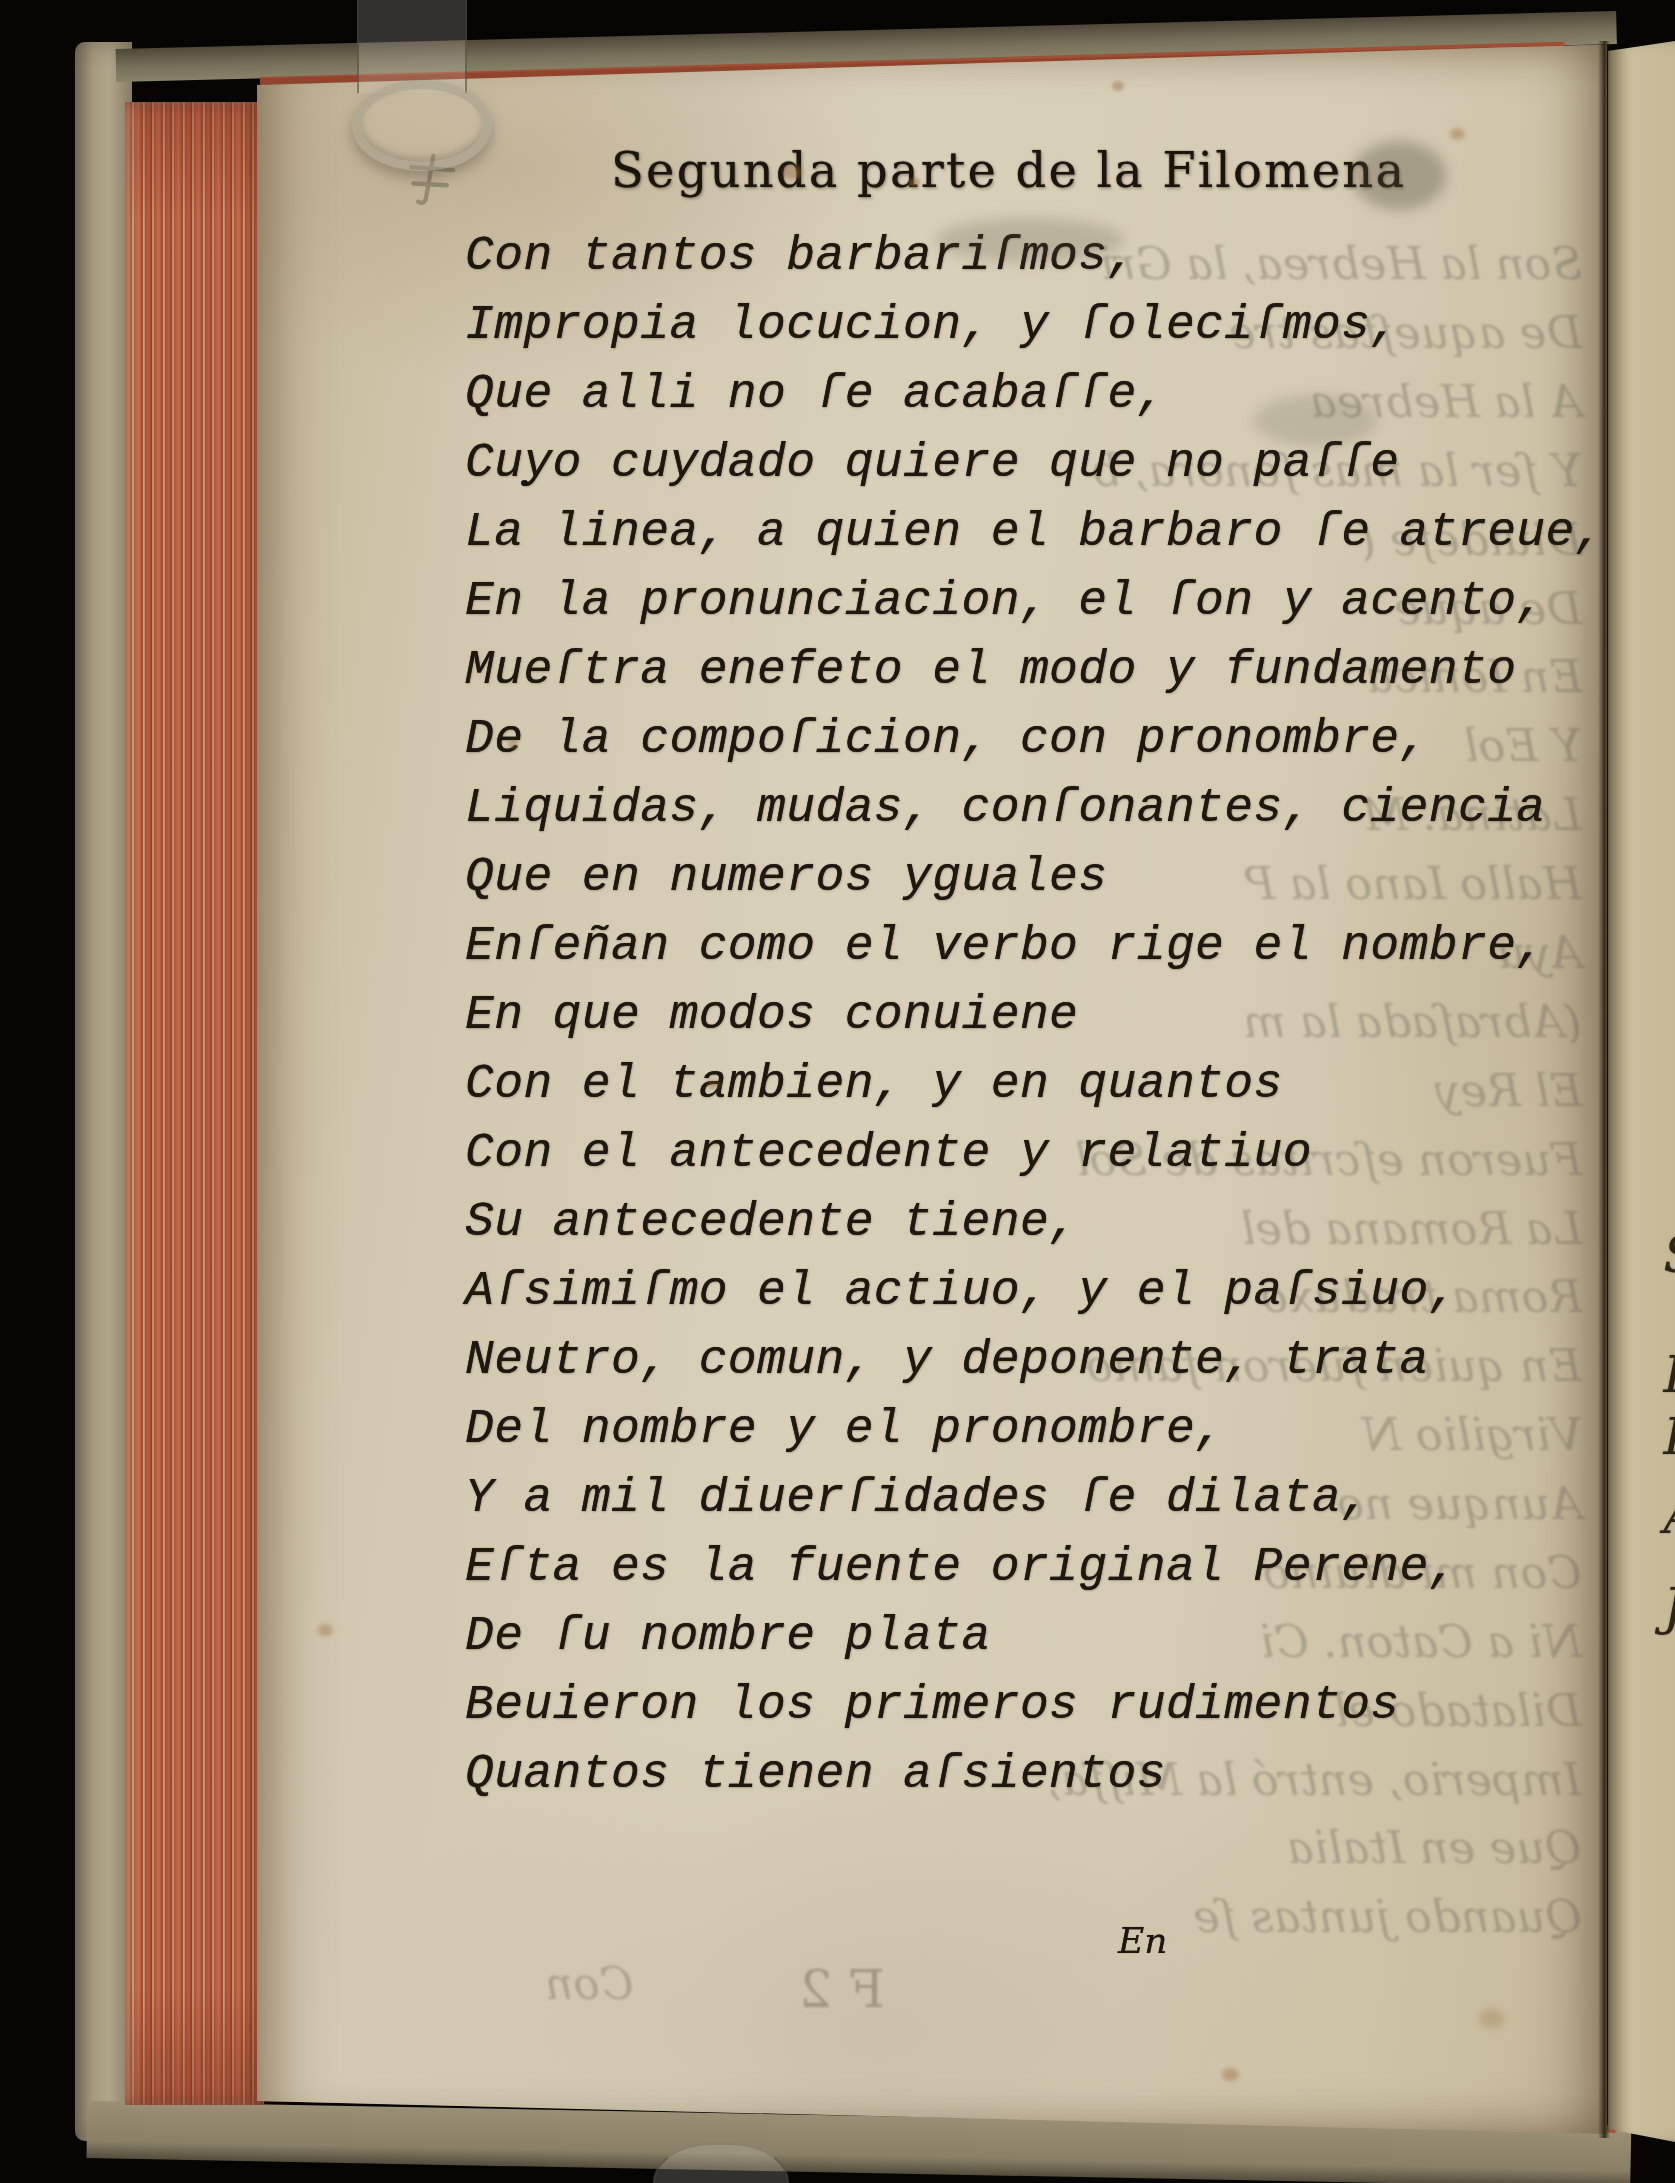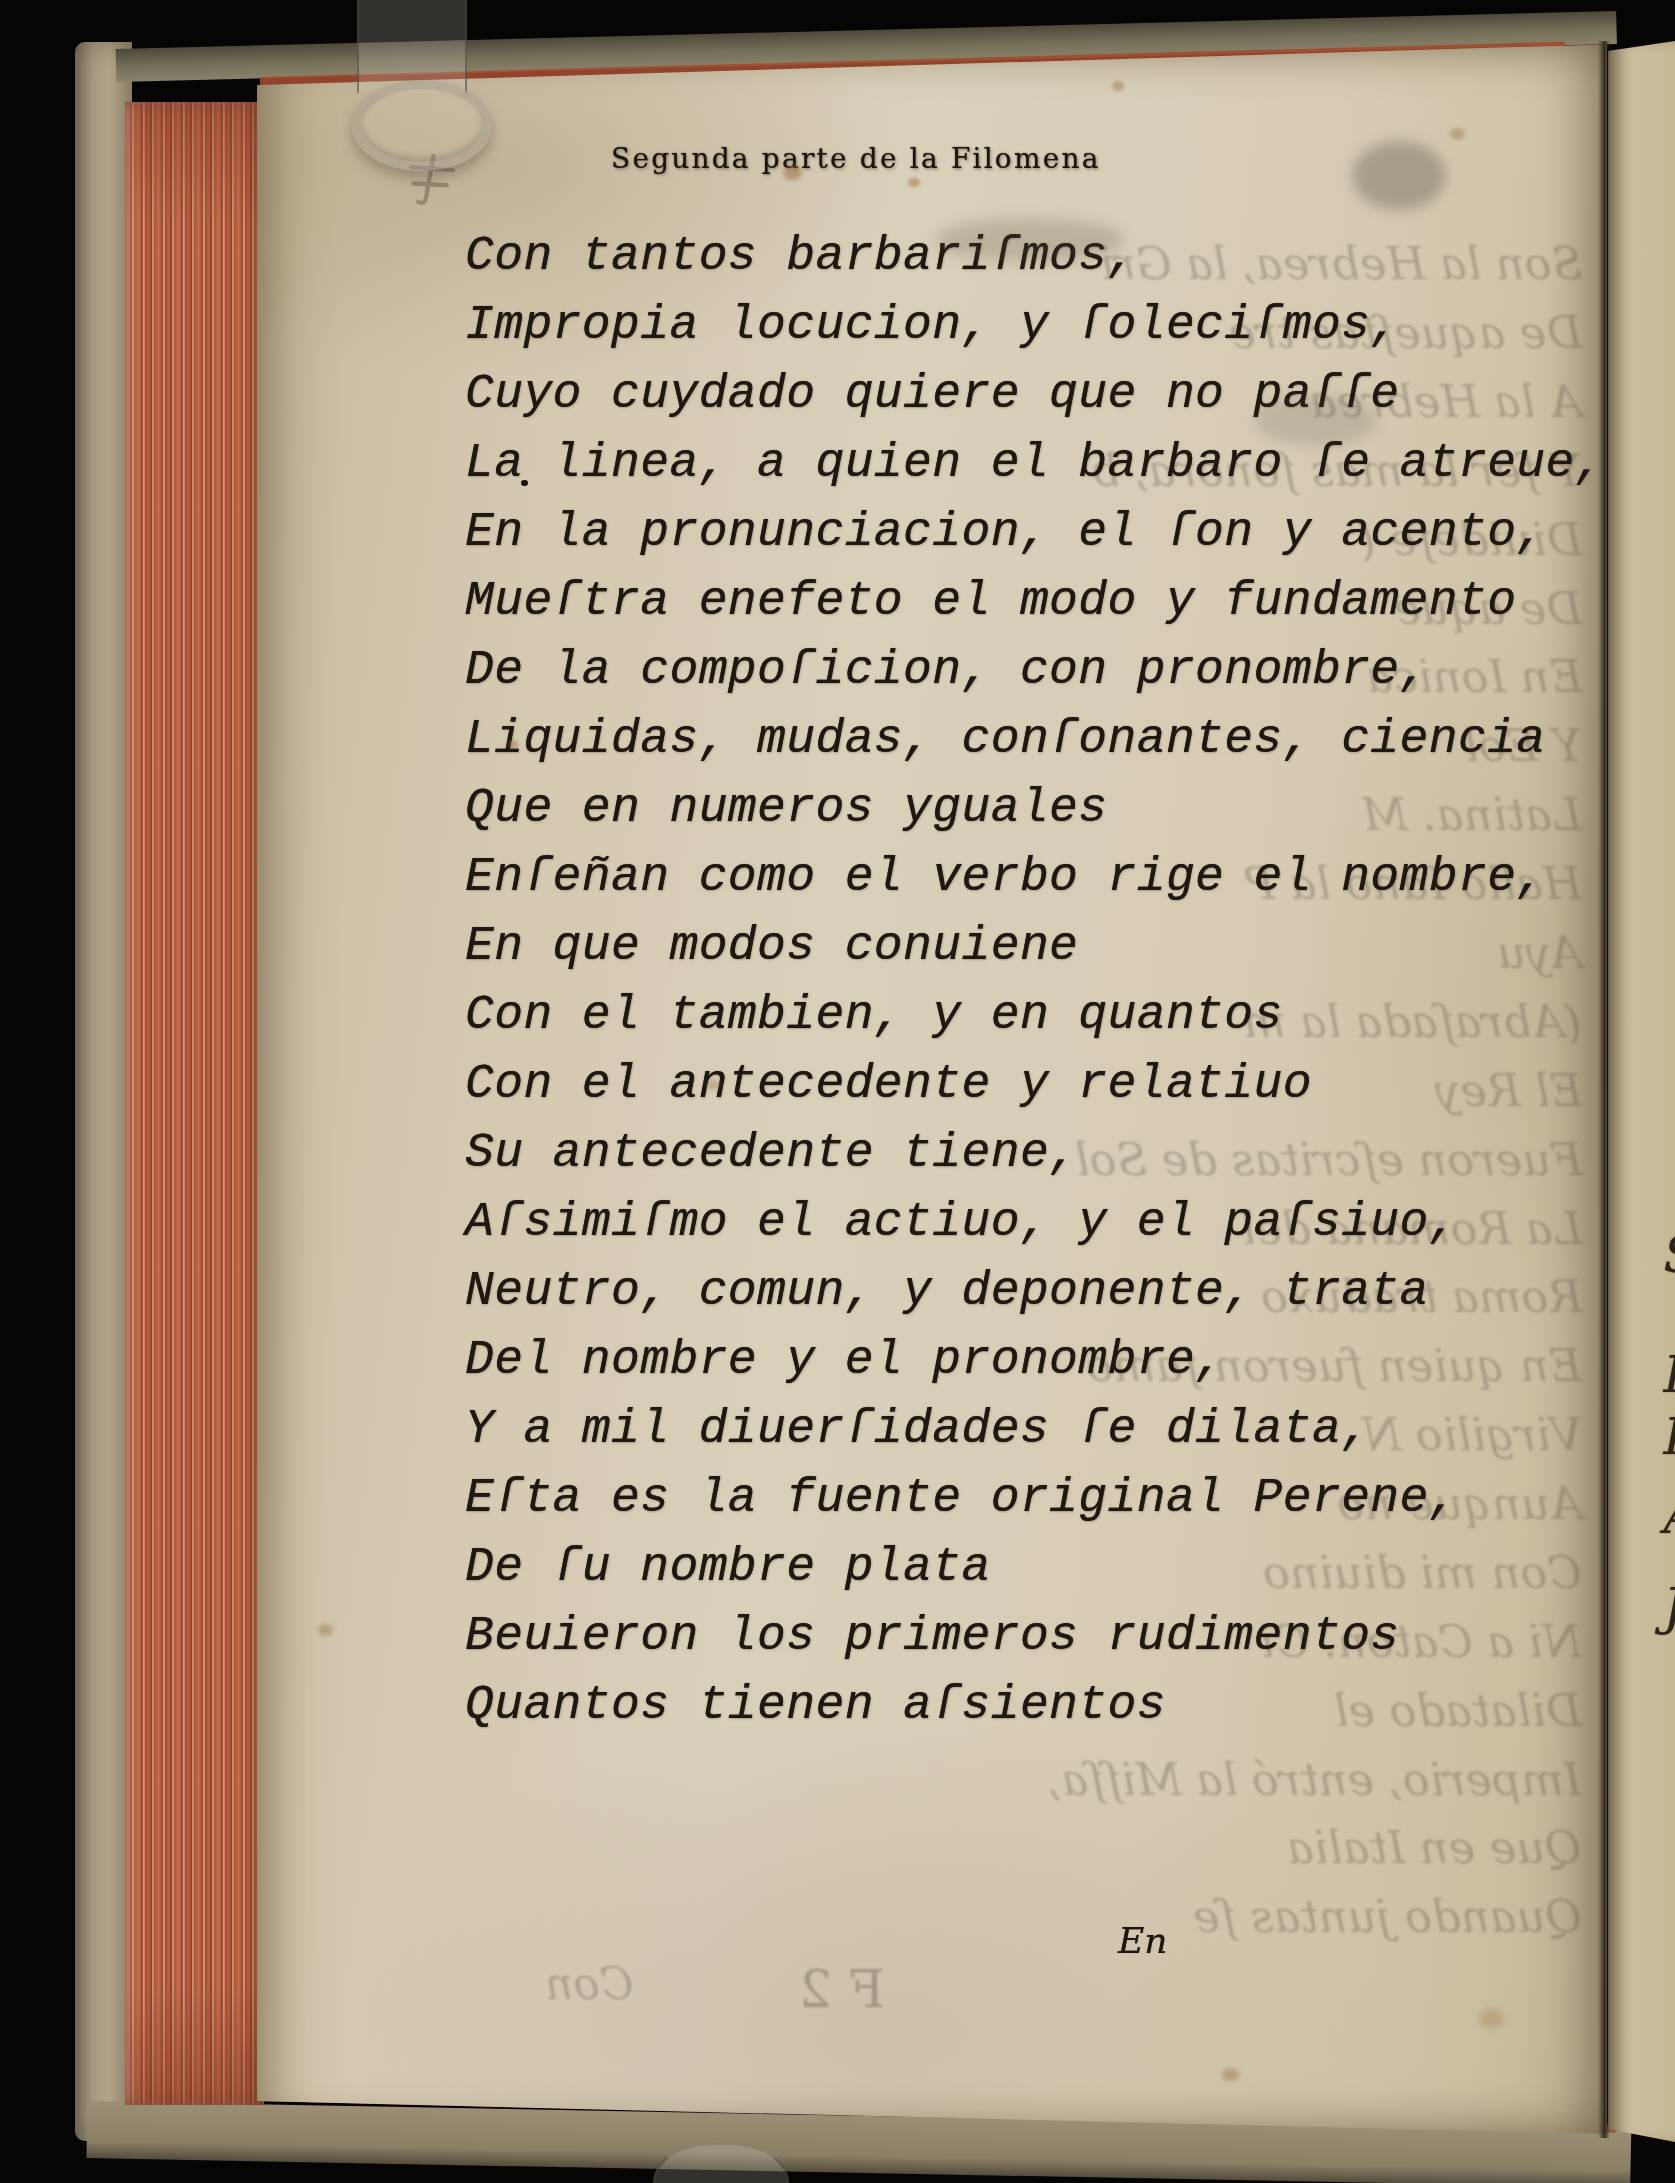--- a/index.html
+++ b/index.html
@@ -57,21 +57,21 @@
     border-left:2.2px solid rgba(70,64,52,.55);border-right:2.2px solid rgba(70,64,52,.55);}
   .strap-top{left:357px;top:0;width:106px;height:93px;}
   .strap-ring{position:absolute;left:352px;top:80px;width:122px;height:73px;border-radius:50%;
     border:9.4px solid rgba(150,144,128,.4);
     box-shadow:0 7.3px 13px rgba(70,60,45,.35), inset 0 -4.4px 7.3px rgba(90,80,62,.3);
     background:rgba(222,216,200,.12);}
   .strap-bottom{left:653px;top:2143px;width:132px;height:40px;border-radius:58px 58px 0 0/40px 40px 0 0;
     border-top:2.9px solid rgba(120,112,95,.55);}
 
   
-  .title{position:absolute;left:611px;top:142px;font-size:28px;letter-spacing:2.2px;color:#1c150d;
+  .title{position:absolute;left:611px;top:142px;font-size:48px;letter-spacing:2.2px;color:#1c150d;
     white-space:nowrap;text-shadow:0 0 1.5px rgba(30,22,12,.75),1.5px 1.5px 2.9px rgba(70,60,45,.35);}
   .poem{position:absolute;left:465px;top:222px;font-family:Liberation Mono, monospace;}
   .poem .line{height:69px;line-height:69px;font-style:italic;font-size:48px;letter-spacing:0.4px;
     color:#1f1810;white-space:nowrap;text-shadow:0 0 0.7px rgba(32,25,15,.9),0.7px 0.7px 2.2px rgba(80,66,48,.3);}
   .catchword{position:absolute;left:1118px;top:1920px;font-style:italic;font-size:36px;color:#1d160e;
     text-shadow:0 0 0.7px rgba(32,25,15,.9);}
 
   
   .ghost{position:absolute;right:94px;transform:scaleX(-1);font-style:italic;font-size:45px;
     line-height:69px;color:#5f584a;opacity:.33;filter:blur(1.2px);white-space:nowrap;}
@@ -136,20 +136,21 @@
     <span class="ghost" style="top:1882px">Quando juntas ſe</span>
     <span class="ghost-sig">F 2</span>
     <span class="ghost-con">Con</span>
   </div>
 
   <div class="title">Segunda parte de la Filomena</div>
 
   <div class="poem">
     <div class="line">Con tantos barbariſmos,</div>
     <div class="line">Impropia locucion, y ſoleciſmos,</div>
+    <div class="line">Que alli no ſe acabaſſe,</div>
     <div class="line">Cuyo cuydado quiere que no paſſe</div>
     <div class="line">La linea, a quien el barbaro ſe atreue,</div>
     <div class="line">En la pronunciacion, el ſon y acento,</div>
     <div class="line">Mueſtra enefeto el modo y fundamento</div>
     <div class="line">De la compoſicion, con pronombre,</div>
     <div class="line">Liquidas, mudas, conſonantes, ciencia</div>
     <div class="line">Que en numeros yguales</div>
     <div class="line">Enſeñan como el verbo rige el nombre,</div>
     <div class="line">En que modos conuiene</div>
     <div class="line">Con el tambien, y en quantos</div>

